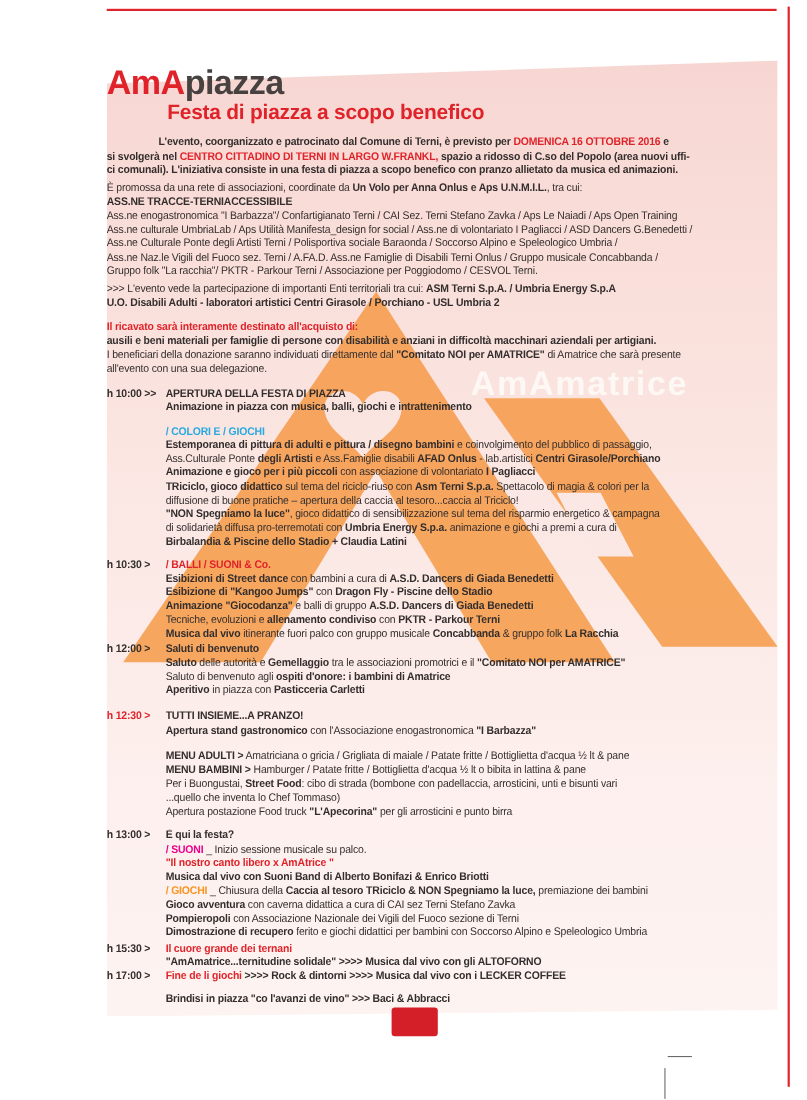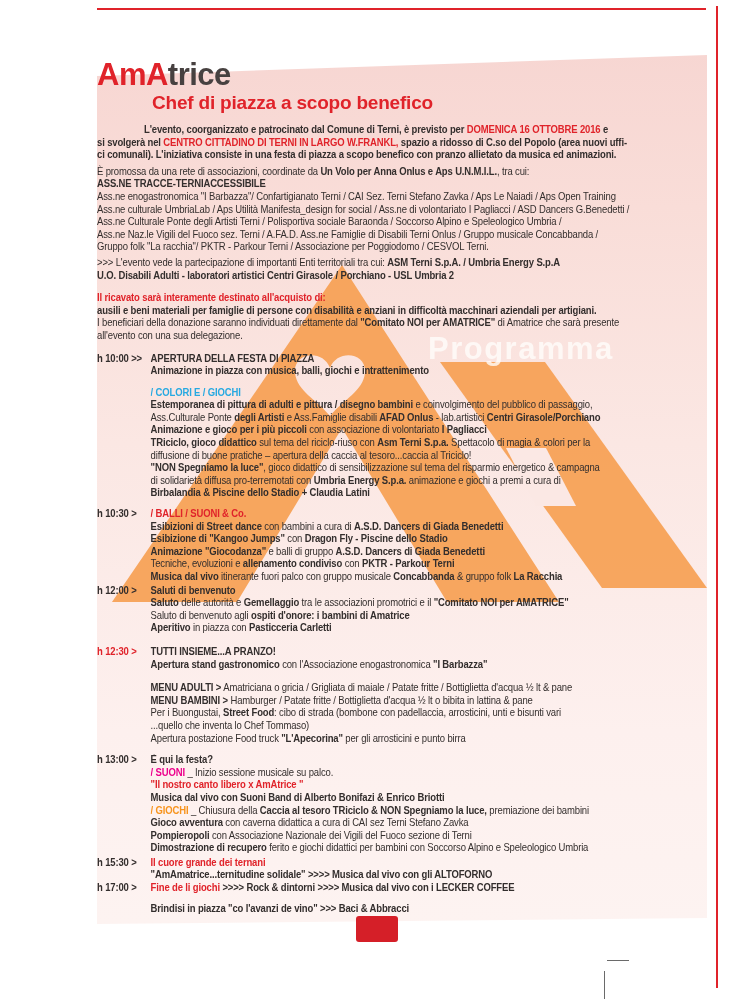--- a/index.html
+++ b/index.html
@@ -47,24 +47,24 @@
   <div class="pink-panel"></div>
 
   <svg class="watermark-svg" viewBox="0 0 610 874">
     <path fill="#f6a052" opacity="0.92" fill-rule="evenodd" d="M245 215 L15 552 L462 552 Z
          M233 318 C226 299 196 302 198 323 C200 341 219 349 233 366 C247 349 266 341 268 323 C270 302 240 299 233 318 Z
          M245 378 L140 552 L350 552 Z"></path>
     <path fill="#f6a052" opacity="0.92" d="M343 312 L448 312 L610 538 L505 538 Z"></path>
     <path fill="#fbe8e4" d="M409 398 L449 398 L479 456 L439 456 Z"></path>
   </svg>
 
-  <div class="programma">Programma</div>
+  <div class="programma">AmAmatrice</div>
 
-  <div class="title"><span class="red">AmA</span><span class="dark">trice</span></div>
-  <div class="subtitle">Chef di piazza a scopo benefico</div>
+  <div class="title"><span class="red">AmA</span><span class="dark">piazza</span></div>
+  <div class="subtitle">Festa di piazza a scopo benefico</div>
 
   <div class="content">
     <div>
         <div class="para indent" style="margin-top: 0px;">
           <div class="tline"><span class="rb">L'evento, coorganizzato e patrocinato dal Comune di Terni, è previsto per </span><span class="rr">DOMENICA 16 OTTOBRE 2016</span><span class="rb"> e</span></div>
           <div class="tline"><span class="rb">si svolgerà nel </span><span class="rr">CENTRO CITTADINO DI TERNI IN LARGO W.FRANKL,</span><span class="rb"> spazio a ridosso di C.so del Popolo (area nuovi uffi-</span></div>
           <div class="tline"><span class="rb">ci comunali). L'iniziativa consiste in una festa di piazza a scopo benefico con pranzo allietato da musica ed animazioni.</span></div>
         </div>
         <div class="para" style="margin-top: 4px;">
           <div class="tline"><span class="rn">È promossa da una rete di associazioni, coordinate da </span><span class="rb">Un Volo per Anna Onlus e Aps U.N.M.I.L.</span><span class="rn">, tra cui:</span></div>

